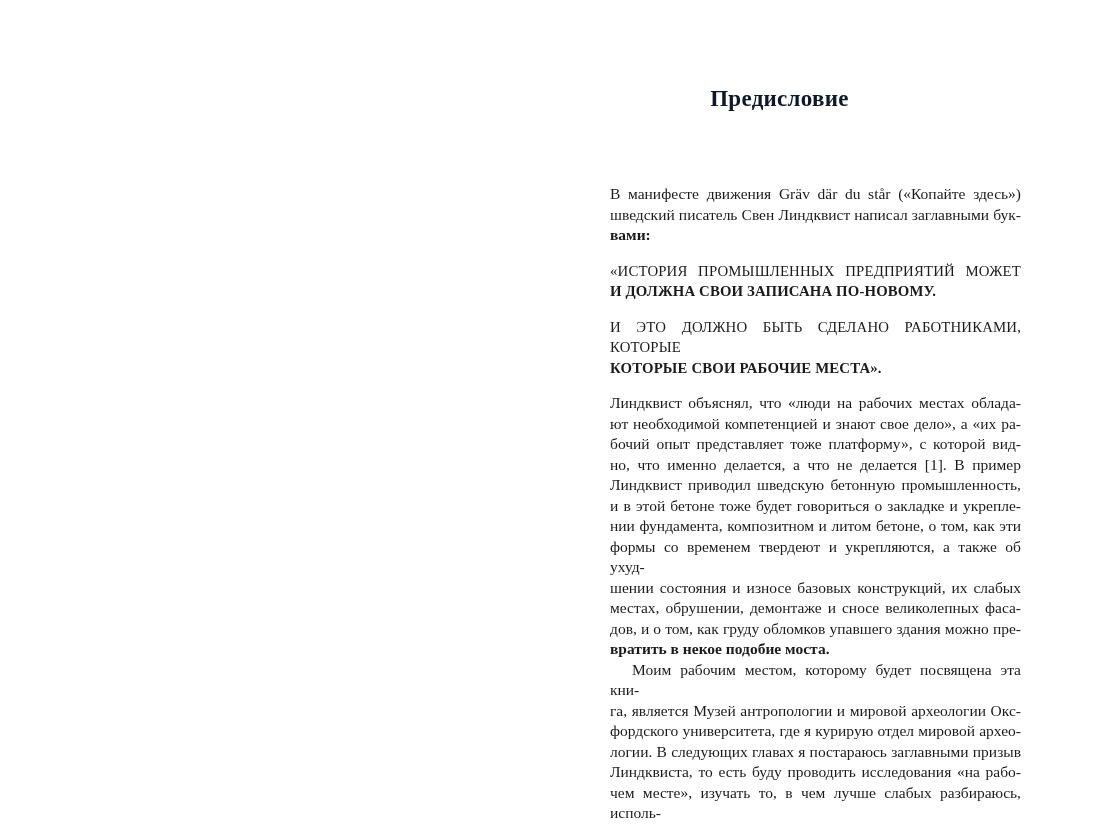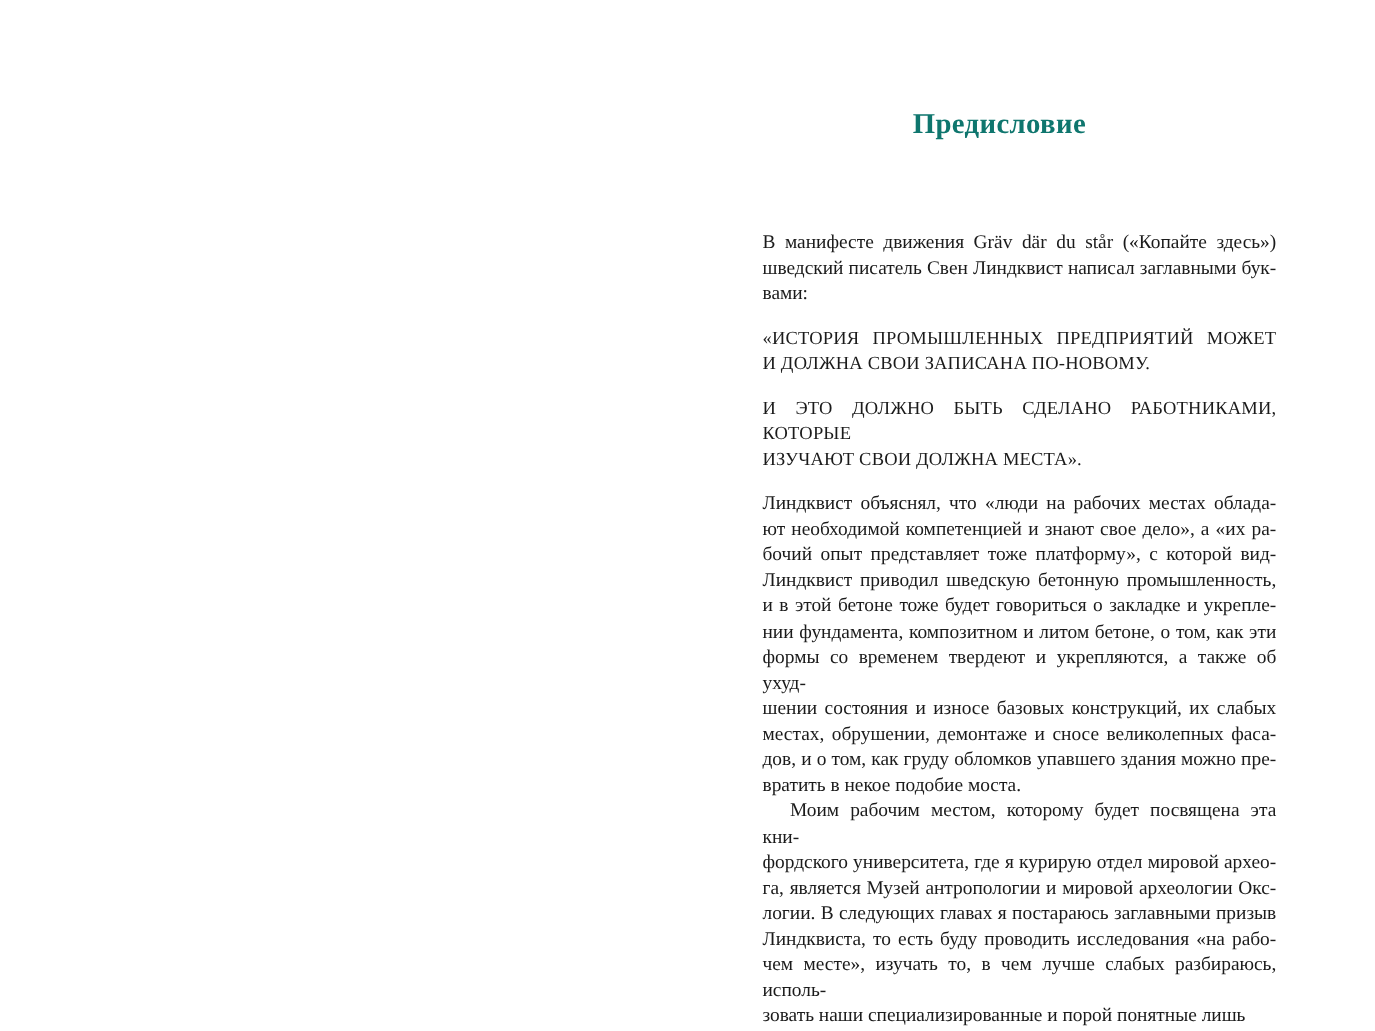--- a/index.html
+++ b/index.html
@@ -15,48 +15,49 @@
     font-family: "Liberation Serif", "DejaVu Serif", serif;
     color: #1b1b1b;
   }
   .book-page {
     position: absolute;
     inset: 0;
     background: #ffffff;
   }
   .chapter-title {
     position: absolute;
-    left: 594px;
+    left: 574px;
     top: 71px;
     width: 411px;
     text-align: center;
     font-size: 23px;
     font-weight: 700;
     letter-spacing: 0.3px;
-    color: #0f766e;
+    color: #0f172a;
   }
   .text-column {
     position: absolute;
     left: 610px;
     top: 184px;
     width: 411px;
     font-size: 15.5px;
     line-height: 20.5px;
   }
   .para {
     margin: 0;
   }
   .para .line {
     text-align: justify;
     text-align-last: justify;
     white-space: normal;
   }
   .para .line.last {
     text-align: left;
     text-align-last: left;
+    font-weight: bold;
   }
   .quote {
     margin-top: 15px;
   }
   .quote .line {
     font-size: 14.8px;
     letter-spacing: 0.15px;
   }
   .after-gap {
     margin-top: 15px;
@@ -80,41 +81,42 @@
       <div class="line last">вами:</div>
     </div>
 
     <div class="para quote">
       <div class="line">«ИСТОРИЯ ПРОМЫШЛЕННЫХ ПРЕДПРИЯТИЙ МОЖЕТ</div>
       <div class="line last">И ДОЛЖНА СВОИ ЗАПИСАНА ПО-НОВОМУ.</div>
     </div>
 
     <div class="para quote">
       <div class="line">И ЭТО ДОЛЖНО БЫТЬ СДЕЛАНО РАБОТНИКАМИ, КОТОРЫЕ</div>
-      <div class="line last">ИЗУЧАЮТ СВОИ ДОЛЖНА МЕСТА».</div>
+      <div class="line last">КОТОРЫЕ СВОИ РАБОЧИЕ МЕСТА».</div>
     </div>
 
     <div class="para after-gap">
       <div class="line">Линдквист объяснял, что «люди на рабочих местах облада-</div>
       <div class="line">ют необходимой компетенцией и знают свое дело», а «их ра-</div>
       <div class="line">бочий опыт представляет тоже платформу», с которой вид-</div>
+      <div class="line">но, что именно делается, а что не делается [1]. В пример</div>
       <div class="line">Линдквист приводил шведскую бетонную промышленность,</div>
       <div class="line">и в этой бетоне тоже будет говориться о закладке и укрепле-</div>
       <div class="line">нии фундамента, композитном и литом бетоне, о том, как эти</div>
       <div class="line">формы со временем твердеют и укрепляются, а также об ухуд-</div>
       <div class="line">шении состояния и износе базовых конструкций, их слабых</div>
       <div class="line">местах, обрушении, демонтаже и сносе великолепных фаса-</div>
       <div class="line">дов, и о том, как груду обломков упавшего здания можно пре-</div>
       <div class="line last">вратить в некое подобие моста.</div>
     </div>
 
     <div class="para indent-first">
       <div class="line">Моим рабочим местом, которому будет посвящена эта кни-</div>
+      <div class="line">га, является Музей антропологии и мировой археологии Окс-</div>
       <div class="line">фордского университета, где я курирую отдел мировой архео-</div>
-      <div class="line">га, является Музей антропологии и мировой археологии Окс-</div>
       <div class="line">логии. В следующих главах я постараюсь заглавными призыв</div>
       <div class="line">Линдквиста, то есть буду проводить исследования «на рабо-</div>
       <div class="line">чем месте», изучать то, в чем лучше слабых разбираюсь, исполь-</div>
       <div class="line last">зовать наши специализированные и порой понятные лишь</div>
     </div>
 
   </div>
 </div>
 
 </body></html>

